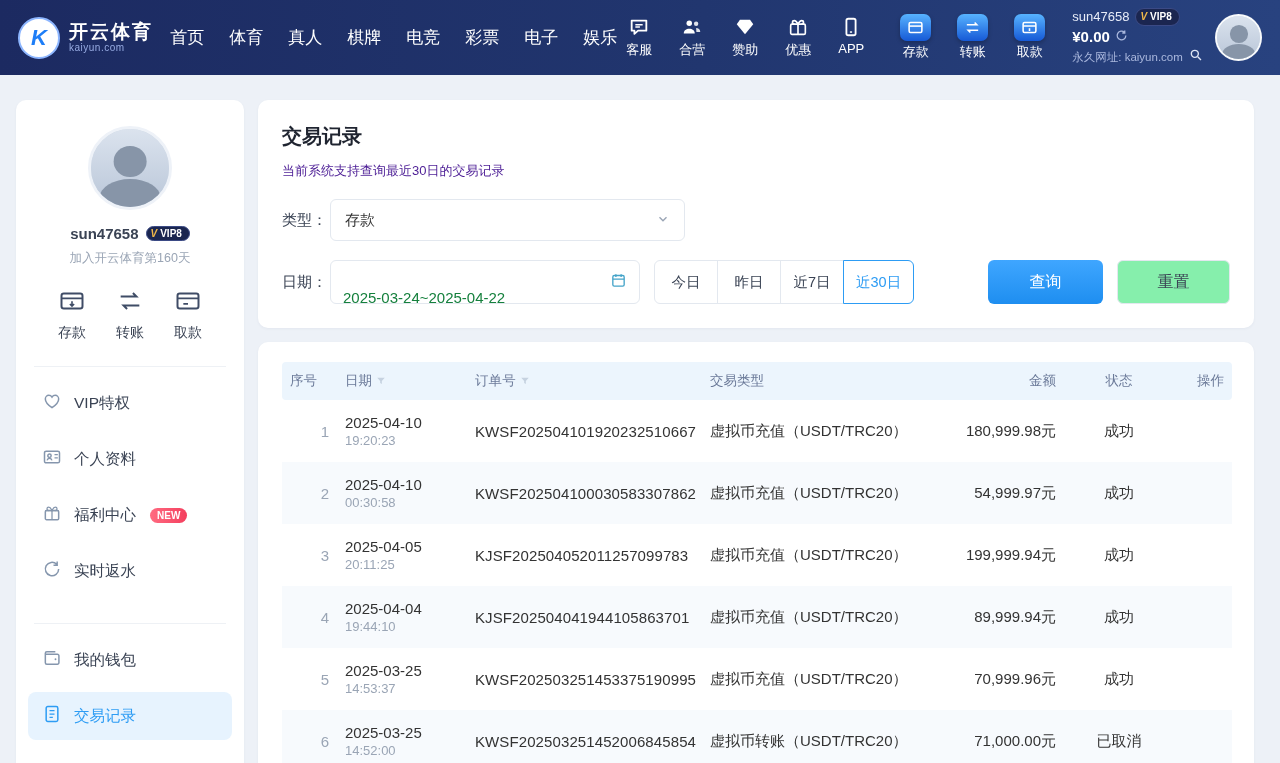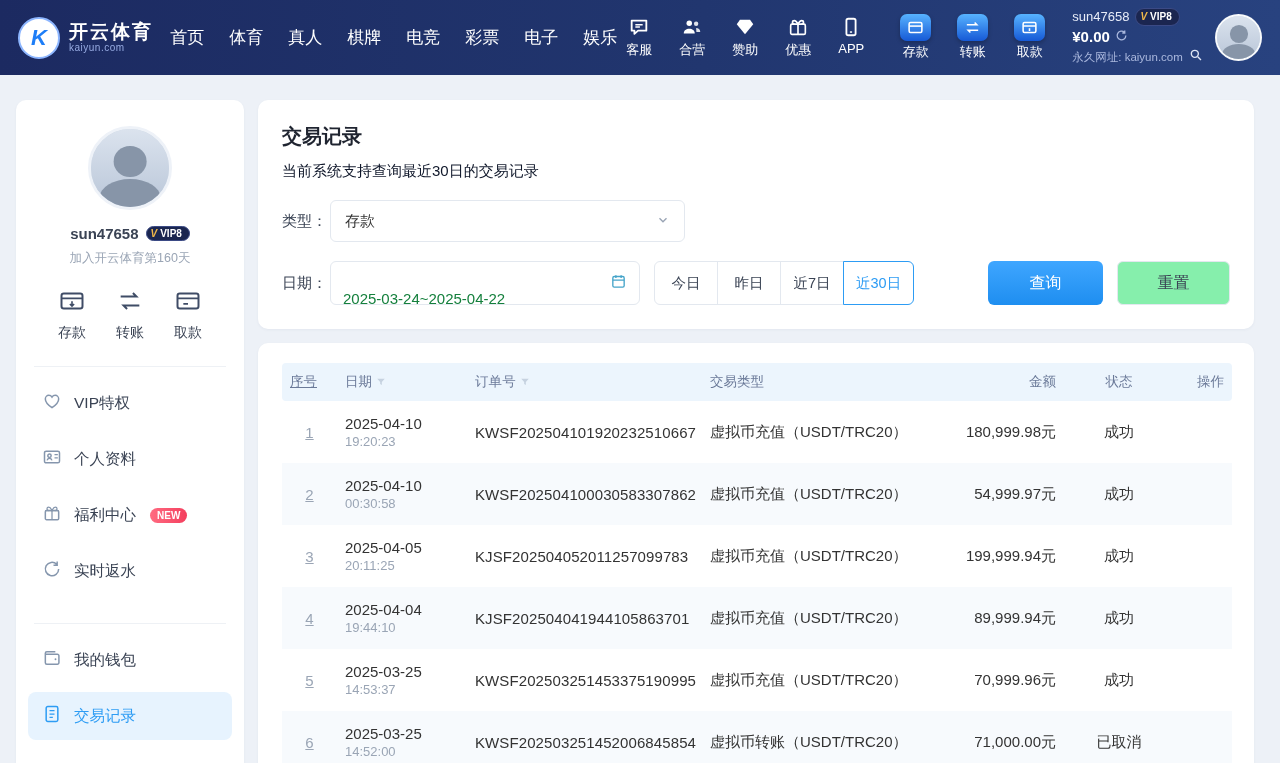--- a/index.html
+++ b/index.html
@@ -59,21 +59,21 @@
   .menu-item svg{flex-shrink:0;}
   .menu-item.active{background:#e7f3fe;color:#2d9cf4;margin:4px 12px 0;border-radius:8px;height:48px;padding-left:14px;}
   .new-badge{background:linear-gradient(90deg,#ff6b81,#f43f5e);color:#fff;font-size:10px;font-weight:700;
     padding:2px 7px;border-radius:8px;margin-left:2px;}
 
   
   .main{flex:1;min-width:0;}
   .card{background:#fff;border-radius:10px;box-shadow:0 1px 3px rgba(30,50,90,.05);}
   .filter-card{padding:23px 24px 24px;}
   .page-title{font-size:20px;font-weight:700;color:#1f2430;}
-  .page-sub{font-size:15px;color:#0f172a;margin-top:12px;}
+  .page-sub{font-size:13px;color:#4c1d95;margin-top:12px;}
   .f-row{display:flex;align-items:center;margin-top:19px;}
   .f-label{font-size:15px;color:#3a4354;width:48px;flex-shrink:0;}
   .select-box{width:355px;height:42px;border:1px solid #e3e8ef;border-radius:6px;display:flex;
     align-items:center;justify-content:space-between;padding:0 14px;font-size:15px;cursor:pointer;}
   .date-box{width:310px;height:44px;border:1px solid #e3e8ef;border-radius:6px;display:flex;
     align-items:center;padding:0 12px;gap:8px;}
   .date-box input{border:none;outline:none;flex:1;font-size:15px;color:#15803d;
     font-family:"Liberation Sans",sans-serif;background:transparent;margin-top:30px;}
   .seg-group{display:flex;margin-left:14px;}
   .seg-btn{min-width:64px;height:44px;border:1px solid #e3e8ef;background:#fff;font-size:14.5px;color:#3a4354;
@@ -86,21 +86,21 @@
     background:linear-gradient(180deg,#3fa6ff,#1e8ef0);font-family:"Liberation Sans",sans-serif;}
   .btn-ghost{width:113px;height:44px;border:1px solid #e3e8ef;border-radius:6px;background:#86efac;color:#3a4354;
     font-size:16px;cursor:pointer;font-family:"Liberation Sans",sans-serif;}
 
   .table-card{margin-top:14px;padding:20px 22px 0 24px;height:430px;overflow:hidden;}
   .thead{display:flex;align-items:center;height:38px;background:#ecf5fd;border-radius:4px;
     font-size:13.5px;color:#6b7a99;}
   .trow{display:flex;align-items:center;height:62px;font-size:15px;}
   .trow.alt{background:#f7fafd;}
   .c{padding:0 8px;}
-  .c-idx{width:55px;text-align:center;flex-shrink:0;text-decoration:underline;}
+  .c-idx{width:55px;text-align:right;flex-shrink:0;}
   .trow .c-idx{color:#9aa5b5;}
   .c-date{width:130px;flex-shrink:0;}
   .c-date .d1{color:#333;}
   .c-date .d2{color:#9aa5b5;font-size:13px;margin-top:2px;}
   .c-order{width:235px;flex-shrink:0;letter-spacing:.1px;}
   .c-type{width:240px;flex-shrink:0;}
   .c-amount{flex:1;text-align:right;}
   .c-status{width:110px;text-align:center;flex-shrink:0;}
   .c-op{width:58px;text-align:right;flex-shrink:0;}
   .hcell{display:flex;align-items:center;gap:4px;}

